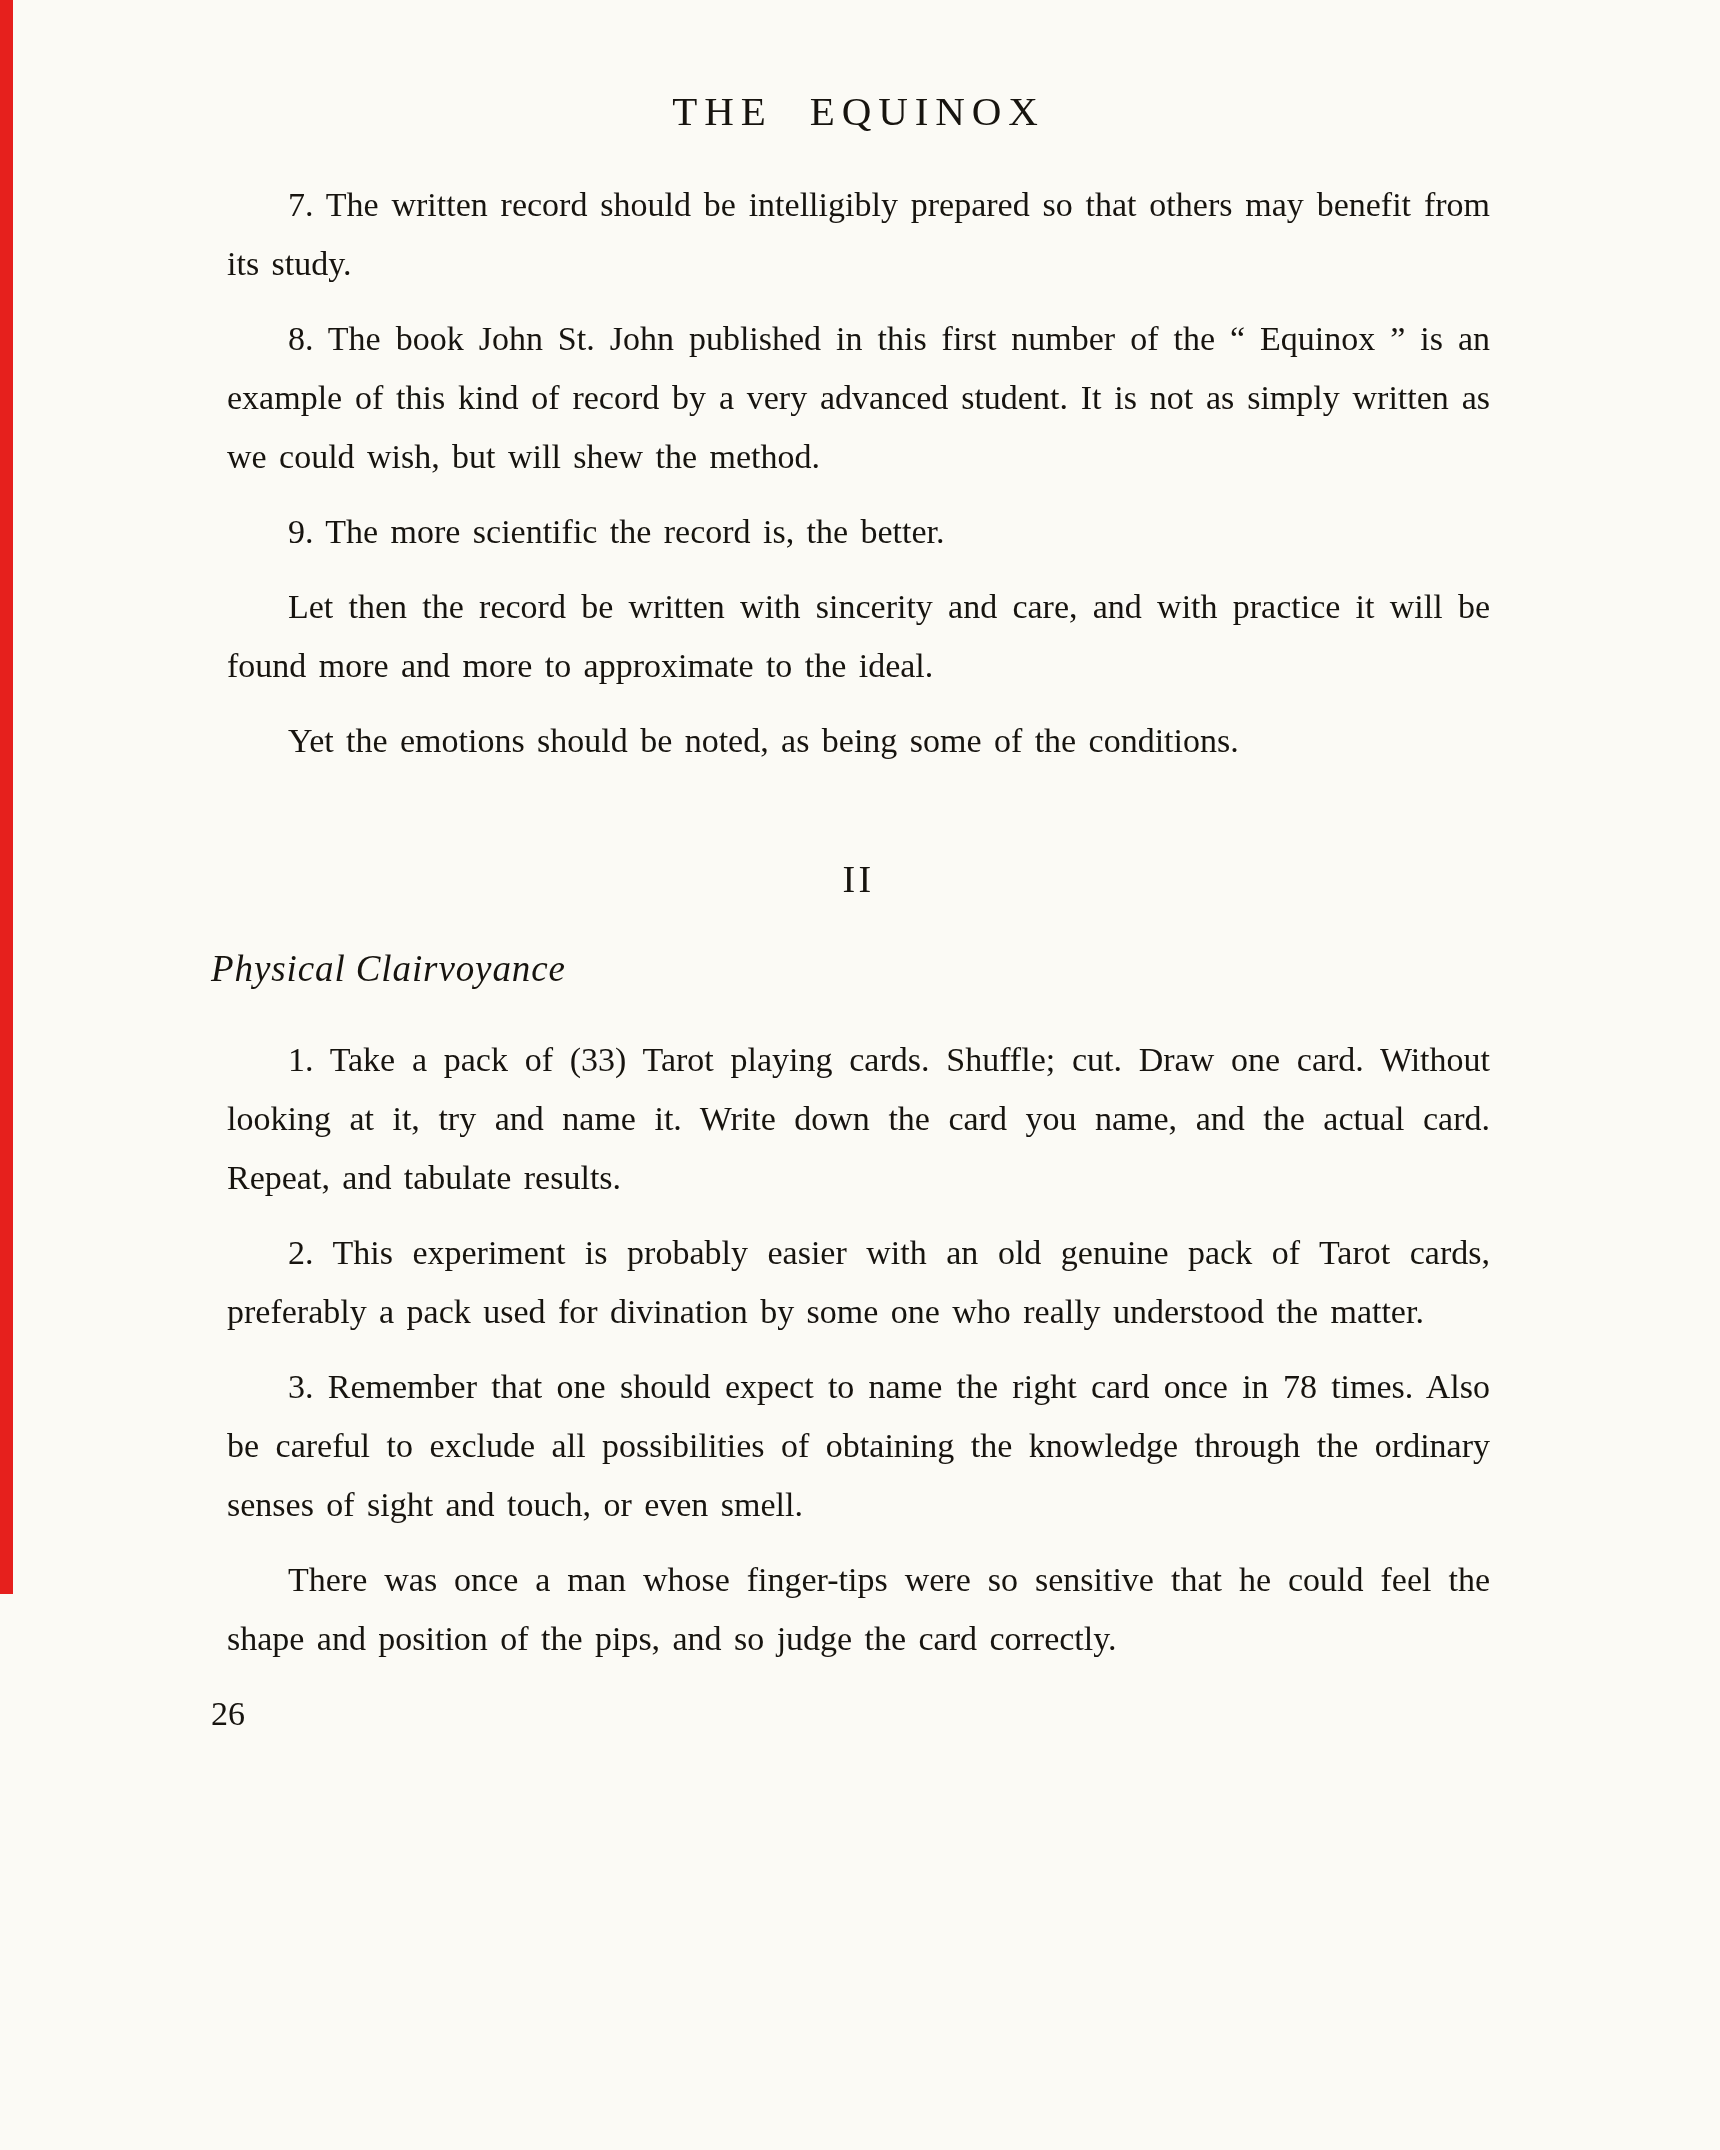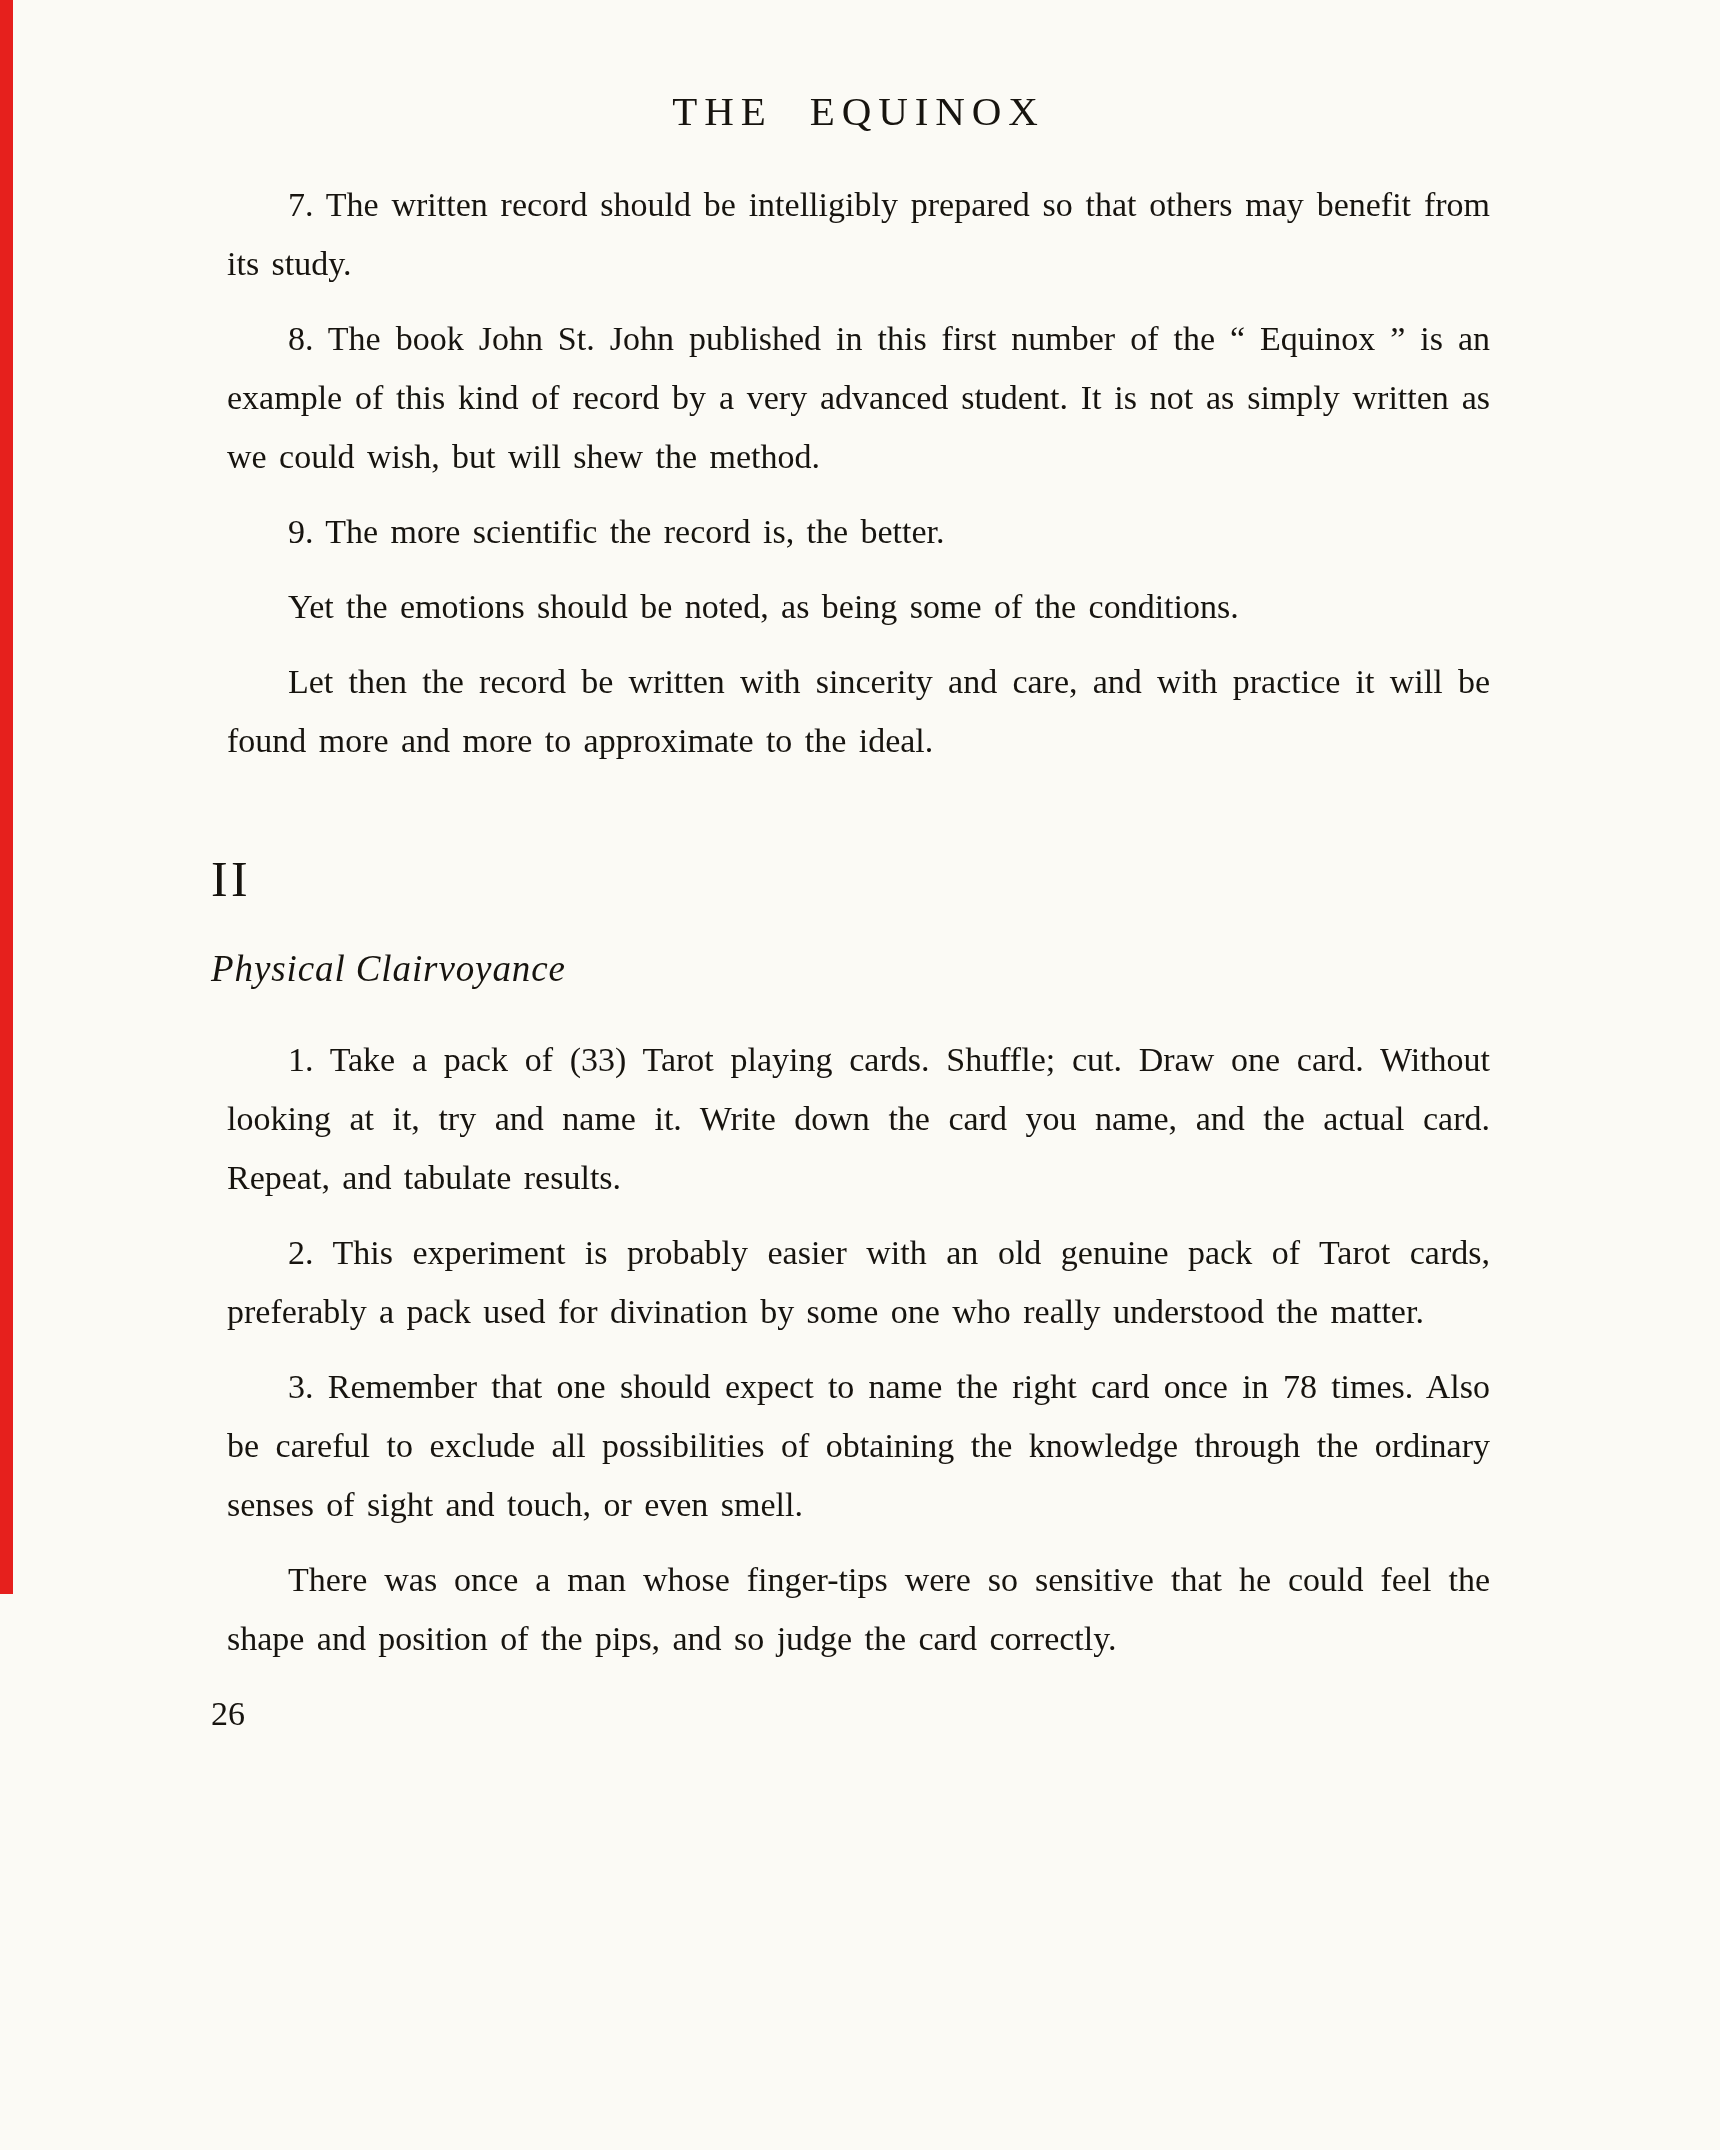--- a/index.html
+++ b/index.html
@@ -40,22 +40,22 @@
   }
   .body-text p {
     margin: 16px;
     font-size: 34px;
     line-height: 59px;
     text-align: justify;
     text-indent: 61px;
     word-spacing: 3.9px;
   }
   .section-number {
-    text-align: left;
-    font-size: 50px;
+    text-align: center;
+    font-size: 38px;
     line-height: 52px;
     letter-spacing: 3.4px;
     margin-top: 83px;
   }
   .section-title {
     font-style: italic;
     font-size: 37px;
     line-height: 48px;
     margin: 40px 0 37px 0;
     font-weight: 400;
@@ -75,22 +75,22 @@
   <div class="red-edge-left"></div>
 
   <div class="column">
 
     <div class="running-head">THE EQUINOX</div>
 
     <div class="body-text">
       <p>7. The written record should be intelligibly prepared so that others may benefit from its study.</p>
       <p>8. The book John St. John published in this first number of the “ Equinox ” is an example of this kind of record by a very advanced student.  It is not as simply written as we could wish, but will shew the method.</p>
       <p>9. The more scientific the record is, the better.</p>
+      <p>Let then the record be written with sincerity and care, and with practice it will be found more and more to approximate to the ideal.</p>
       <p>Yet the emotions should be noted, as being some of the conditions.</p>
-      <p>Let then the record be written with sincerity and care, and with practice it will be found more and more to approximate to the ideal.</p>
     </div>
 
     <div class="section-number">II</div>
 
     <div class="section-title">Physical Clairvoyance</div>
 
     <div class="body-text">
       <p>1. Take a pack of (33) Tarot playing cards.  Shuffle; cut. Draw one card.  Without looking at it, try and name it. Write down the card you name, and the actual card.  Repeat, and tabulate results.</p>
       <p>2. This experiment is probably easier with an old genuine pack of Tarot cards, preferably a pack used for divination by some one who really understood the matter.</p>
       <p>3. Remember that one should expect to name the right card once in 78 times.  Also be careful to exclude all possibilities of obtaining the knowledge through the ordinary senses of sight and touch, or even smell.</p>

